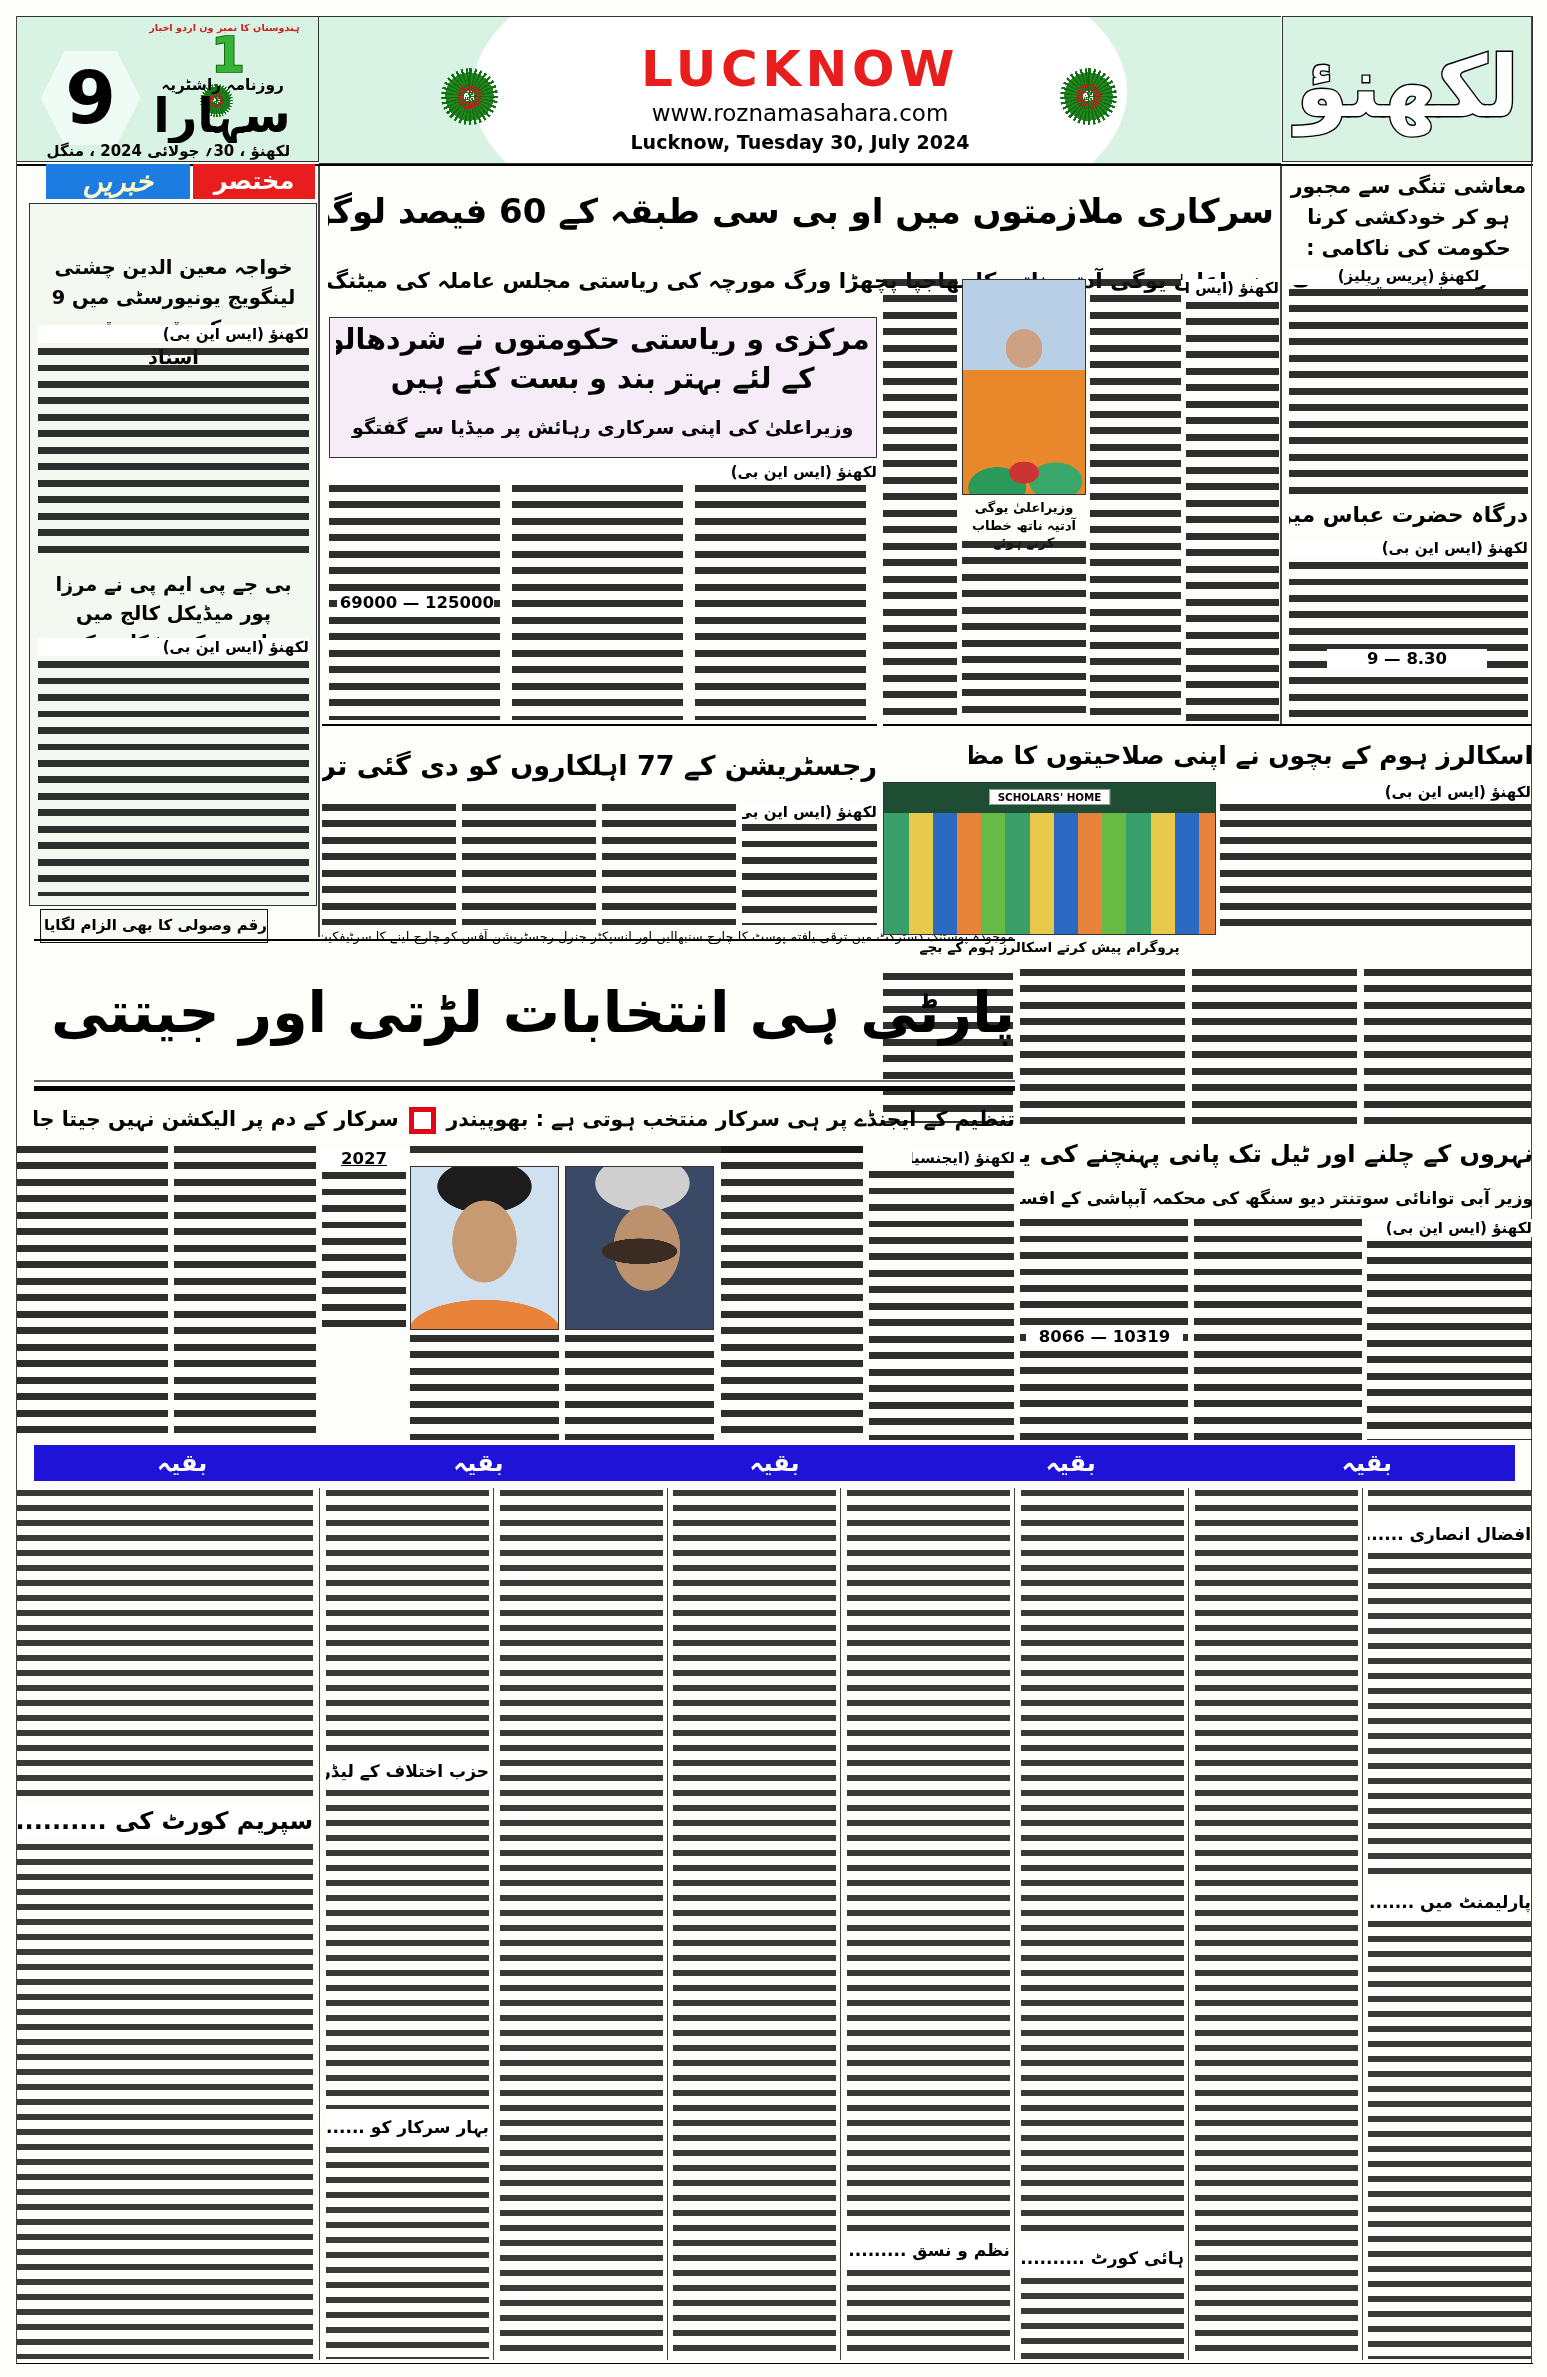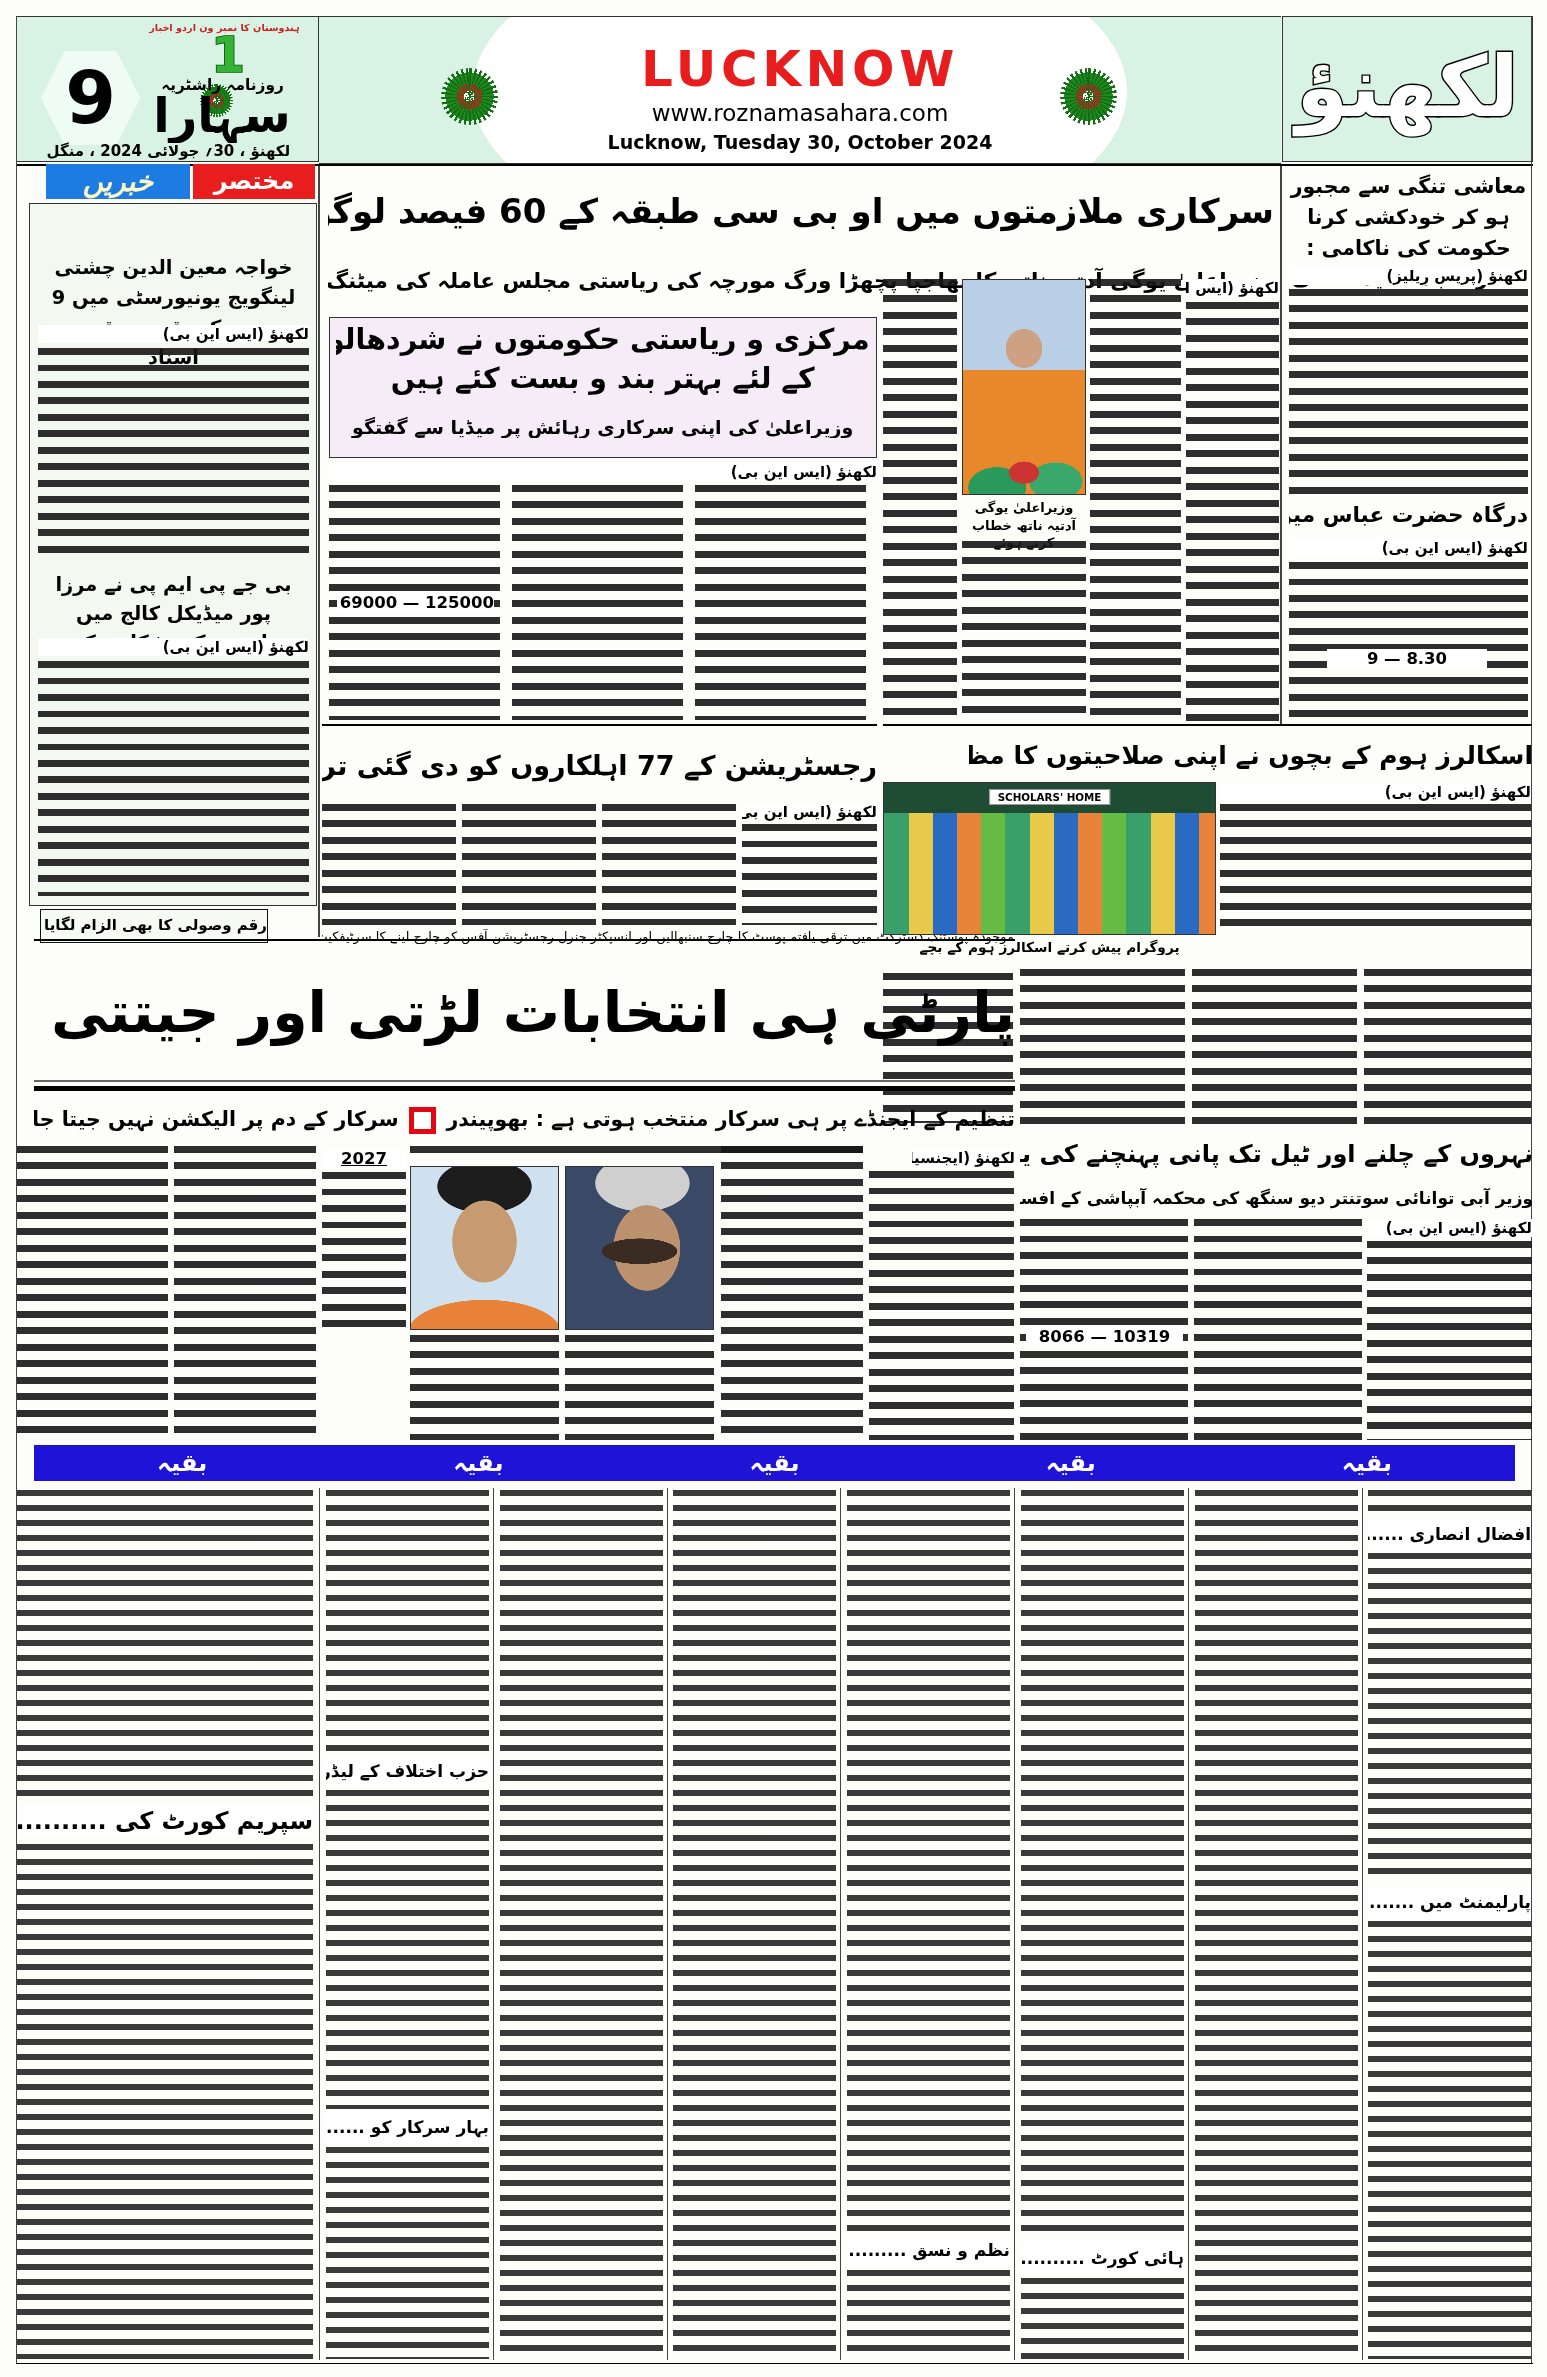--- a/index.html
+++ b/index.html
@@ -42,21 +42,21 @@
     <div class="abs h nw" style="left:114px;top:70px;width:182px;font-size:48px;font-weight:900;">سہارا</div>
     <div class="abs h nw" style="left:11.4px;top:125px;width:280px;font-size:15px;">لکھنؤ ، 30؍ جولائی 2024 ، منگل</div>
   </div>
 
   <div class="abs mint" style="left:319px;top:16px;width:962px;height:146px;overflow:hidden;border-top:1.1px solid #333;border-bottom:1.1px solid #333;">
     <div class="abs" style="left:153px;top:-85px;width:655px;height:319px;background:#fff;border-radius:50%;"></div>
     <div class="abs star" style="left:122px;top:51px;width:57px;height:57px;"></div>
     <div class="abs star" style="left:741px;top:51px;width:57px;height:57px;"></div>
     <div class="abs h ltr nw" style="left:0;top:23px;width:962px;font-size:50px;color:#e81e1e;letter-spacing:4.6px;">LUCKNOW</div>
     <div class="abs h ltr nw" style="left:0;top:83px;width:962px;font-size:23px;font-weight:normal;">www.roznamasahara.com</div>
-    <div class="abs h ltr nw" style="left:0;top:114px;width:962px;font-size:19px;">Lucknow, Tuesday 30, October 2024</div>
+    <div class="abs h ltr nw" style="left:0;top:114px;width:962px;font-size:19px;">Lucknow, Tuesday 30, July 2024</div>
   </div>
 
   <div class="abs mint bx" style="left:1282px;top:16px;width:251px;height:146px;">
     <div class="h nw" style="font-size:84px;line-height:140px;color:#fff;-webkit-text-stroke:2.8px #000;paint-order:stroke fill;">لکھنؤ</div>
   </div>
 
   <div class="abs rh" style="left:16px;top:164px;width:1517px;height:2.3px;"></div>
   <div class="abs rv" style="left:16px;top:16px;width:1.1px;height:2348px;"></div>
   <div class="abs rv" style="left:1531px;top:16px;width:1.1px;height:2348px;"></div>
 
@@ -75,21 +75,21 @@
     <div class="abs dl" style="left:8.5px;top:434px;width:271px;">لکھنؤ (ایس این بی)</div>
     <div class="abs tx" style="left:8.5px;top:457px;width:271px;height:235px;"></div>
   </div>
   <div class="abs" style="left:40px;top:909px;width:228px;height:34px;border:1.7px solid #111;background:#f6faf2;box-sizing:border-box;">
     <div class="h nw" style="font-size:15px;line-height:30px;">رقم وصولی کا بھی الزام لگایا ہے ۔</div>
   </div>
   <div class="abs rv" style="left:318px;top:166px;width:1.7px;height:771px;"></div>
 
   <div class="abs rv" style="left:1280px;top:166px;width:1.7px;height:558px;"></div>
   <div class="abs h" style="left:1289px;top:171px;width:239px;font-size:20.5px;line-height:1.5;">معاشی تنگی سے مجبور ہو کر خودکشی کرنا حکومت کی ناکامی : ڈاکٹر امجد سعید فلاحی</div>
-  <div class="abs dl" style="left:1289px;top:267px;width:239px;">لکھنؤ (پریس ریلیز)</div>
+  <div class="abs dl" style="left:1289px;top:267px;width:239px;text-align:center;">لکھنؤ (پریس ریلیز)</div>
   <div class="abs tx" style="left:1289px;top:289px;width:239px;height:209px;"></div>
   <div class="abs h nw" style="left:1289px;top:502px;width:239px;font-size:21.6px;">درگاہ حضرت عباس میں مجالس آج سے</div>
   <div class="abs dl" style="left:1289px;top:539px;width:239px;">لکھنؤ (ایس این بی)</div>
   <div class="abs tx" style="left:1289px;top:562px;width:239px;height:161px;"></div>
   <div class="abs fig" style="left:1327px;top:649px;width:160px;">8.30 — 9</div>
 
   <div class="abs h nw" style="left:328px;top:175px;width:946px;font-size:34px;line-height:73px;">سرکاری ملازمتوں میں او بی سی طبقہ کے 60 فیصد لوگوں کو بھرتی کیا گیا : یوگی</div>
   <div class="abs h nw" style="left:328px;top:255px;width:946px;font-size:21.6px;line-height:51px;">وزیراعلیٰ یوگی آدتیہ ناتھ کا بھاجپا پچھڑا ورگ مورچہ کی ریاستی مجلس عاملہ کی میٹنگ سے خطاب</div>
 
   <div class="abs bx" style="left:329px;top:317px;width:548px;height:141px;background:#f6ecf8;">

